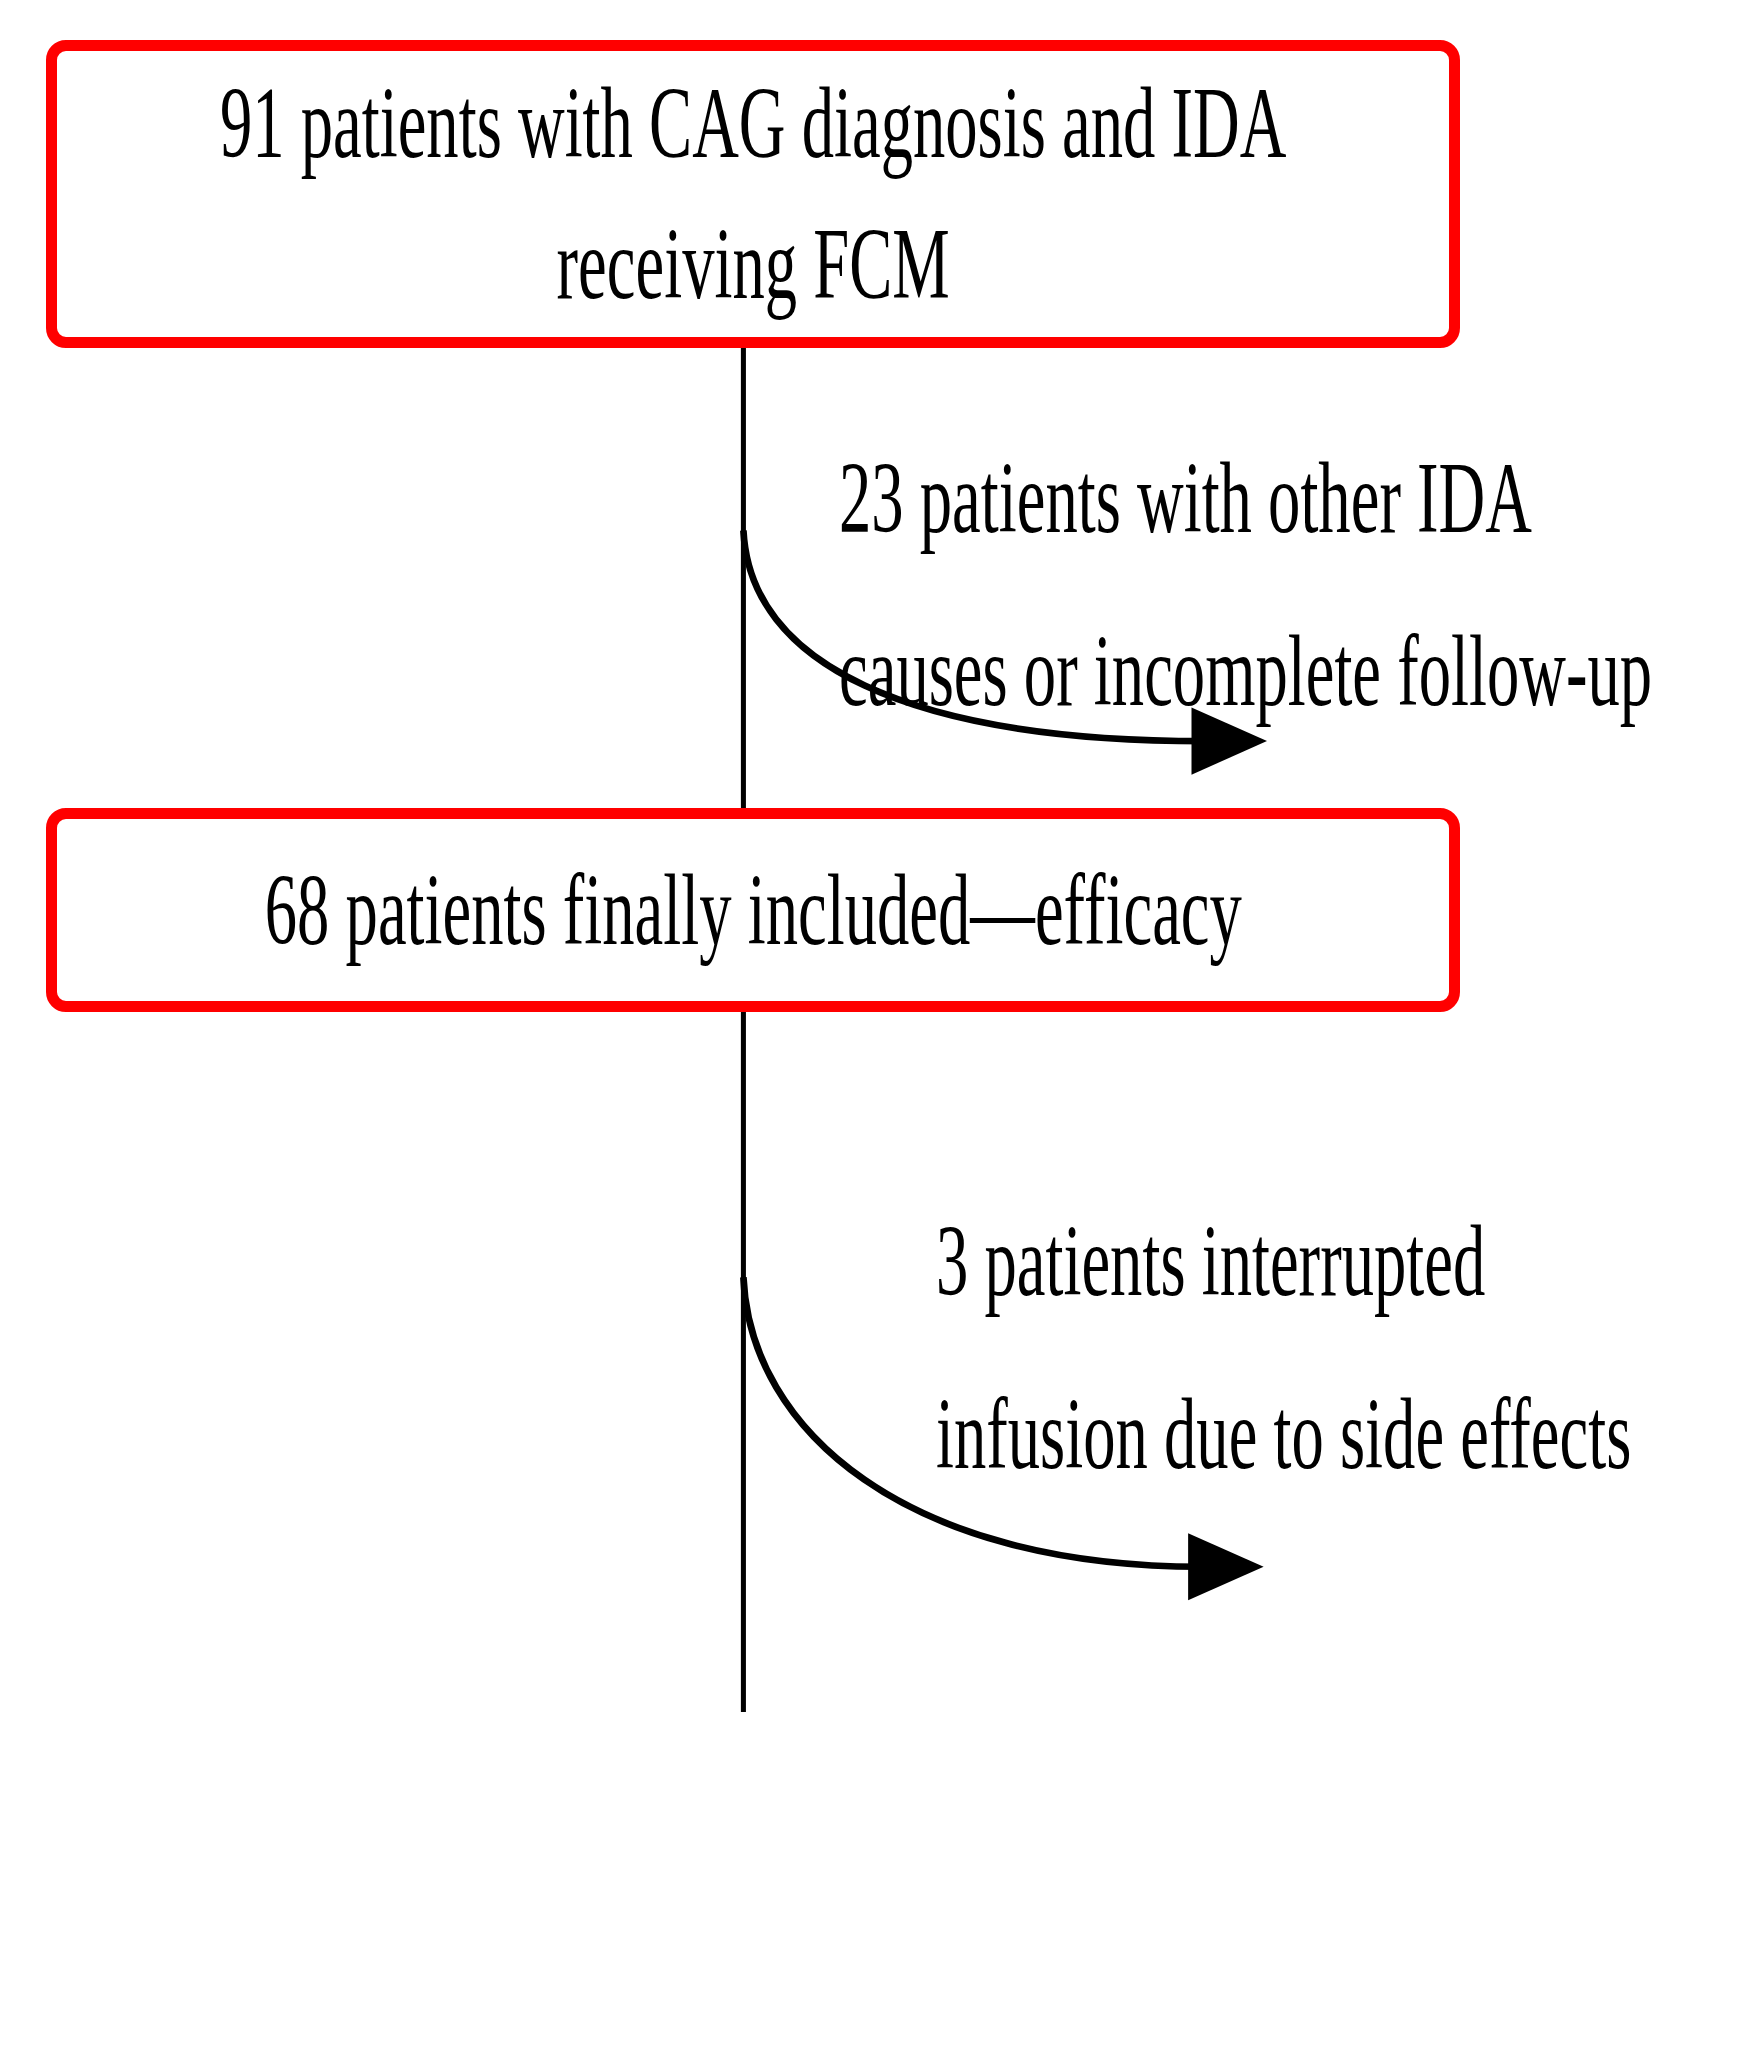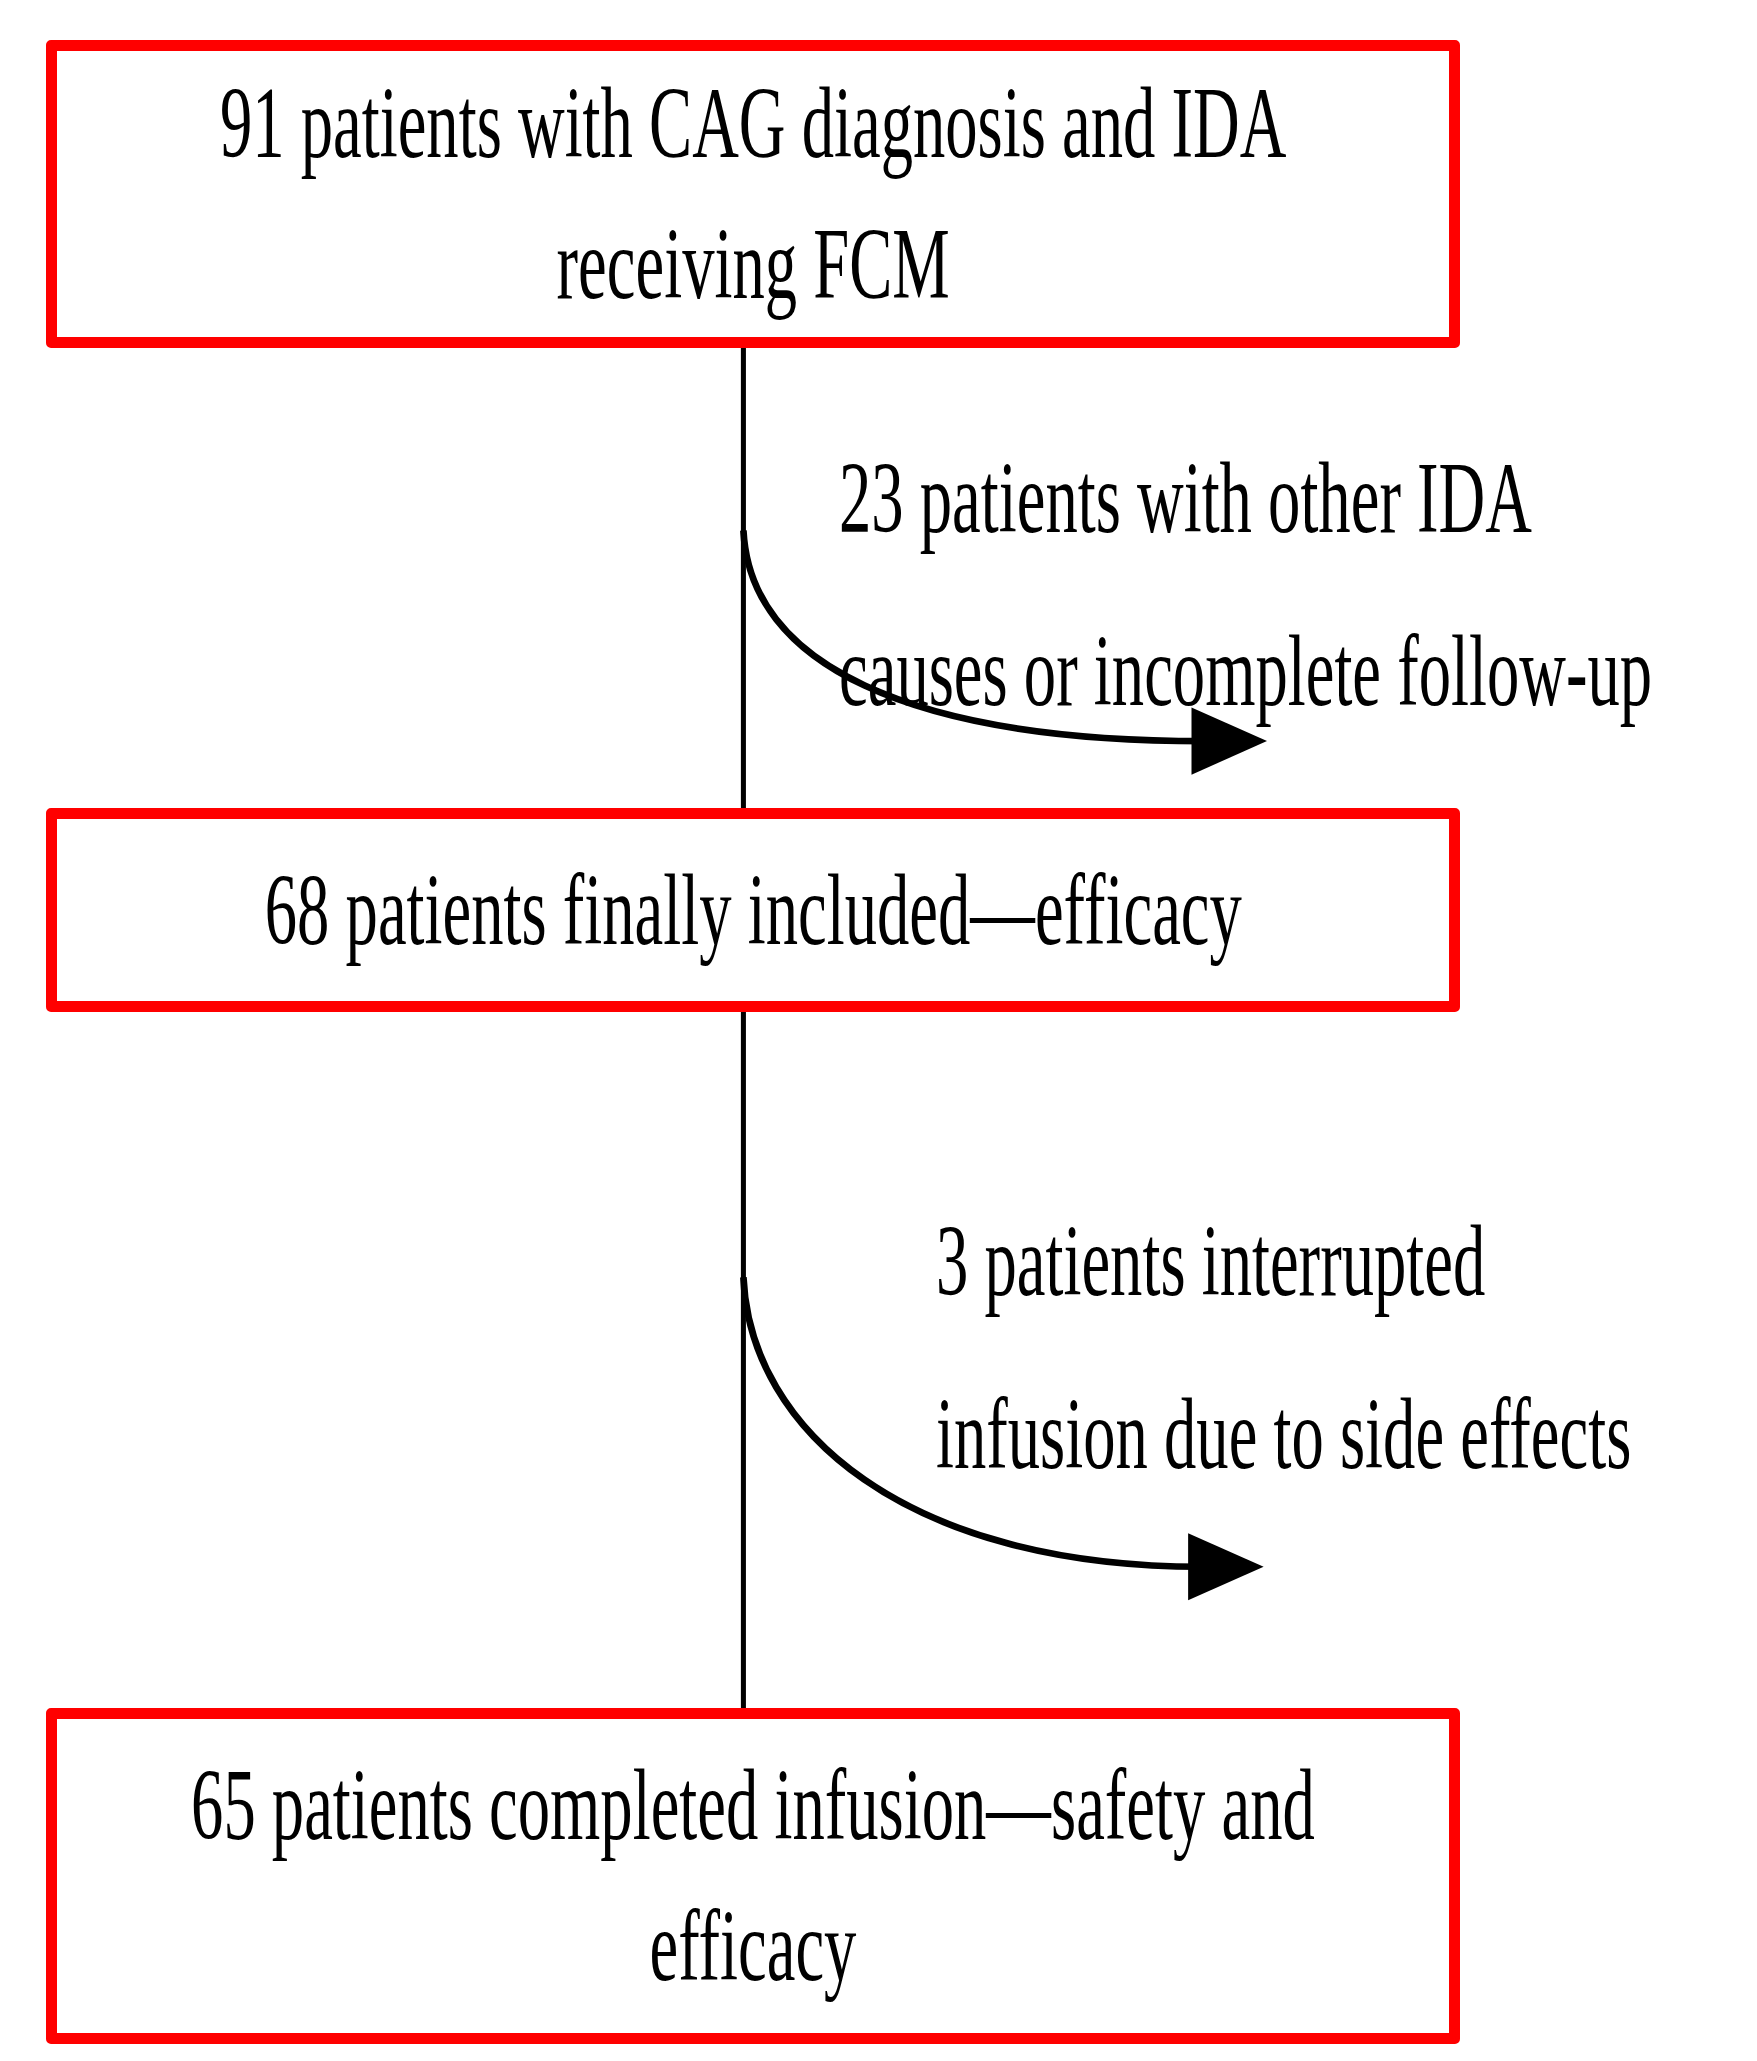--- a/index.html
+++ b/index.html
@@ -22,21 +22,21 @@
     top: 0;
     width: 1757px;
     height: 2062px;
     z-index: 1;
   }
   .flow-box {
     position: absolute;
     left: 46px;
     width: 1414px;
     border: 11.7px solid #ff0000;
-    border-radius: 5px;
+    border-radius: 20px;
     background: #ffffff;
     box-sizing: border-box;
     display: flex;
     align-items: center;
     justify-content: center;
     z-index: 2;
   }
   .box-1 { top: 40px;   height: 308px; }
   .box-2 { top: 808px;  height: 204px; font-family: Liberation Serif, serif; }
   .box-3 { top: 1708px; height: 336px; }
@@ -96,21 +96,15 @@
     <div class="box-text">
       <div class="line">68 patients finally included—efficacy</div>
     </div>
   </div>
 
   <div class="side-text side-text-2">
     <div class="line">3 patients interrupted</div>
     <div class="line">infusion due to side effects</div>
   </div>
 
-  <div class="flow-box box-3">
-    <div class="box-text">
-      <div class="line">65 patients completed infusion—safety and</div>
-      <div class="line">efficacy</div>
-    </div>
-  </div>
 
 </div>
 
 
 </body></html>

